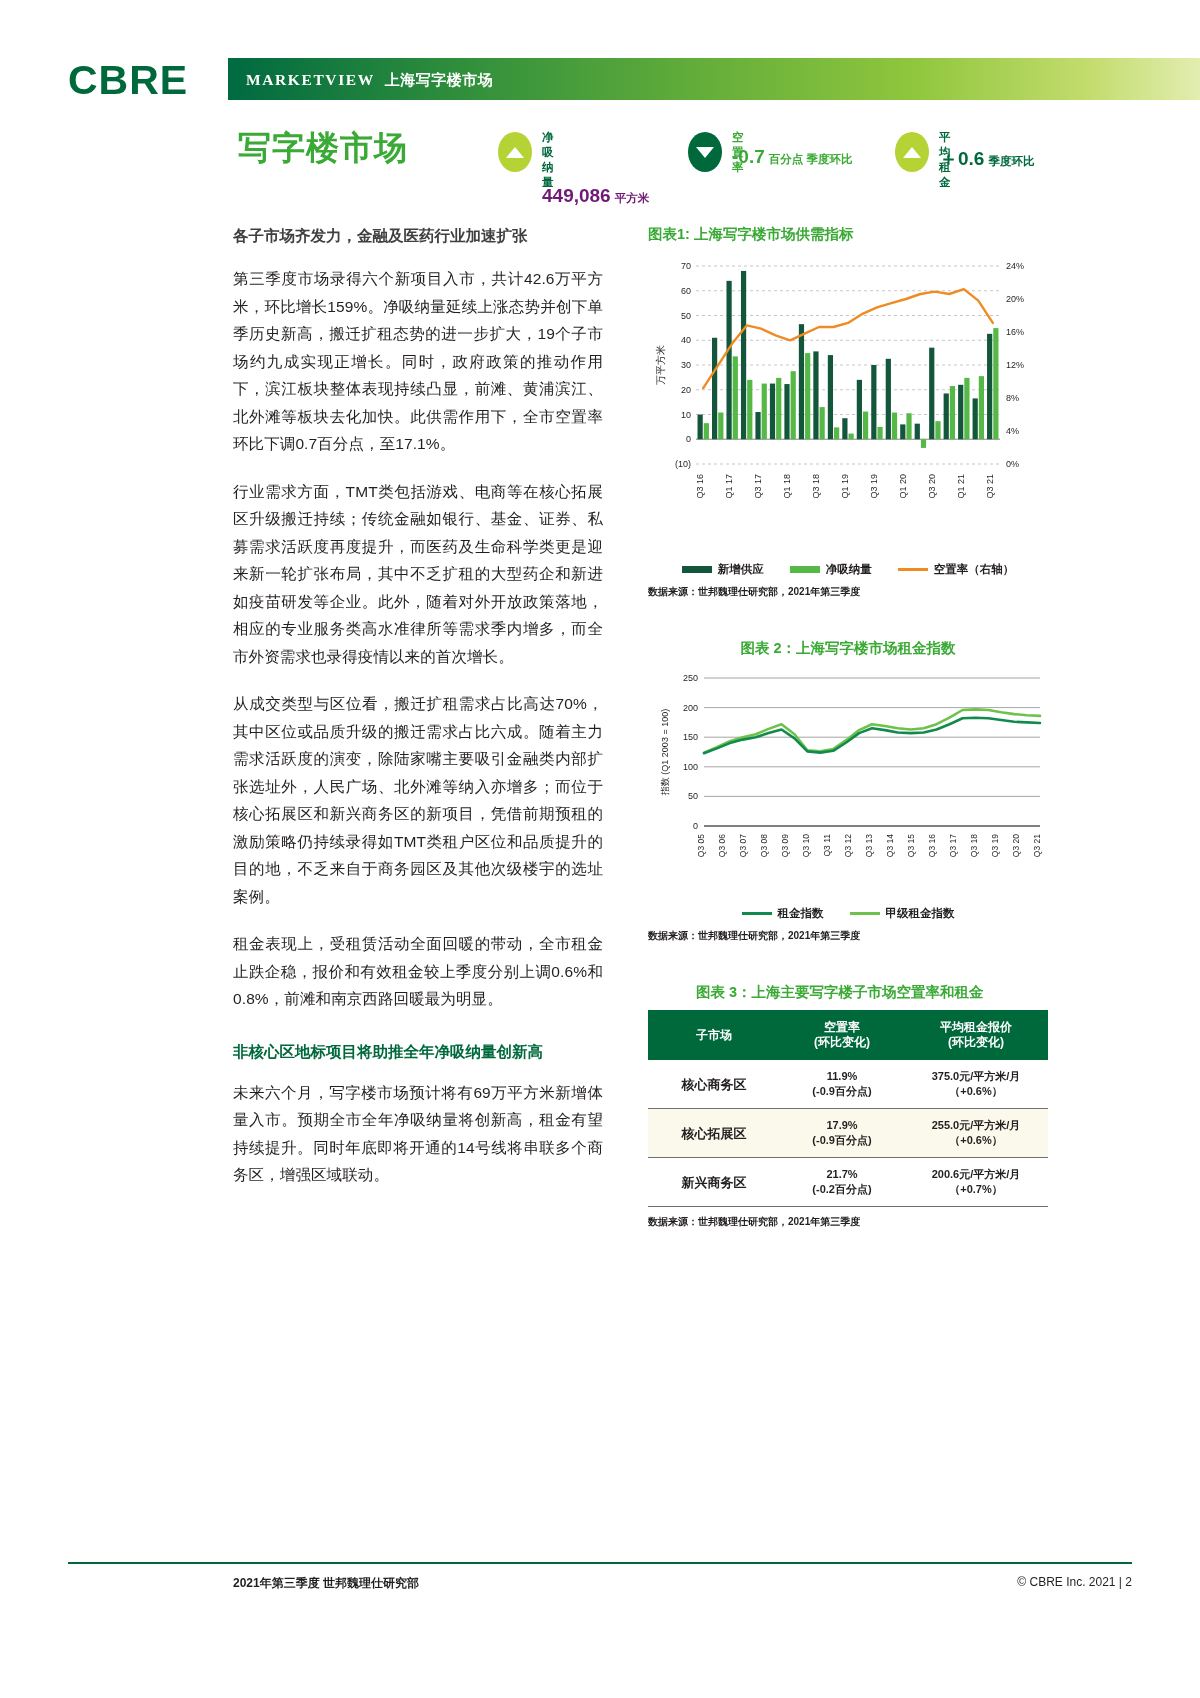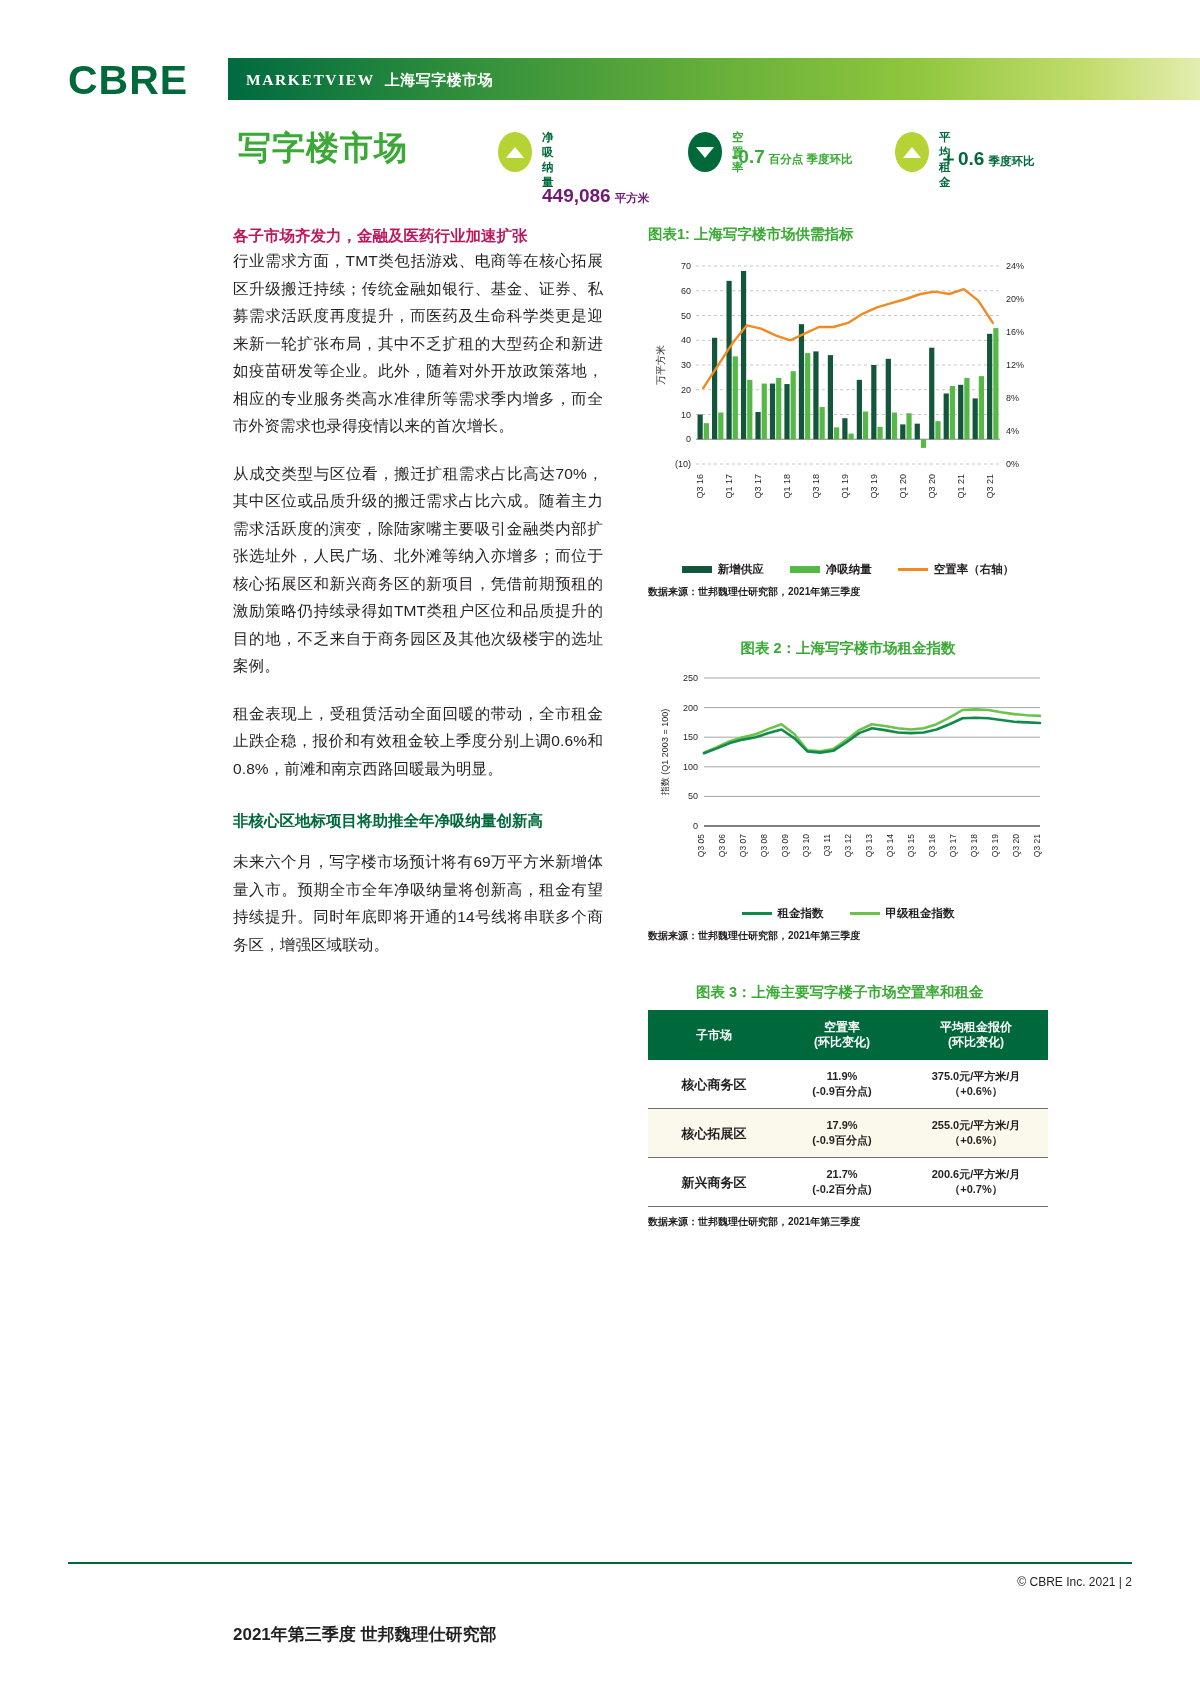--- a/index.html
+++ b/index.html
@@ -43,21 +43,21 @@
     display:flex; align-items:center; justify-content:center;
   }
   .tri-up { width:0;height:0;border-left:9px solid transparent;border-right:9px solid transparent;border-bottom:11px solid #fff; }
   .tri-down { width:0;height:0;border-left:9px solid transparent;border-right:9px solid transparent;border-top:11px solid #fff; }
   .kpi-label { position:absolute; left:44px; top:6px; font-size:11.5px; font-weight:bold; }
   .kpi-value { position:absolute; left:44px; top:22px; font-size:19px; font-weight:bold; white-space:nowrap; }
   .kpi-unit { font-size:11.5px; font-weight:bold; margin-left:4px; }
 
   
   .col-left { position:absolute; left:233px; top:225px; width:370px; }
-  .sub-head { color:#be185d; font-weight:bold; font-size:15.5px; line-height:22px; }
+  .sub-head { color:#404040; font-weight:bold; font-size:15.5px; line-height:22px; margin-bottom:18px; }
   .para { font-size:15.5px; line-height:27.5px; margin-bottom:20px; text-align:justify; letter-spacing:0.1px; }
   .sub-head2 { color:#00693c; font-weight:bold; font-size:15.5px; line-height:22px; margin-top:28px; margin-bottom:16px; }
 
   
   .col-right { position:absolute; left:648px; top:225px; width:400px; }
   .fig-title { color:#3aa935; font-size:14.5px; font-weight:bold; margin-bottom:8px; }
   .source { font-size:10px; color:#231f20; font-weight:bold; margin-top:8px; }
 
   .chart-box { position:relative; width:400px; }
   svg { display:block; }
@@ -77,21 +77,21 @@
     text-align:center; padding:9px 4px; line-height:15px; font-size:11px; font-weight:bold;
     border-bottom:1px solid #6f6f6f;
   }
   table.subtbl tbody tr.alt td { background:#fbf8ec; }
   table.subtbl tbody td.name { font-size:13px; }
   .cellmain { display:block; }
   .cellsub { display:block; }
 
   
   .footer-rule { position:absolute; left:68px; top:1562px; width:1064px; height:2px; background:#00693c; }
-  .footer-left { position:absolute; left:233px; top:1575px; font-size:17px; font-weight:bold; color:#231f20;margin-top:48px; }
+  .footer-left { position:absolute; left:233px; top:1575px; font-size:12px; font-weight:bold; color:#231f20; }
   .footer-right { position:absolute; right:68px; top:1575px; font-size:12px; color:#231f20; }
 </style>
 </head>
 <body>
 
 <div class="page">
 
   <div class="logo">CBRE</div>
   <div class="banner">
     <div class="banner-text">
@@ -122,20 +122,21 @@
       <div class="kpi-badge" style="background:#b5d334;">
           <div class="tri-up"></div>
         </div>
       <div class="kpi-label" style="color:#00693c;">平均租金</div>
       <div class="kpi-value" style="color:#00693c;"><span>＋0.6</span><span class="kpi-unit">季度环比</span></div>
     </div>
   </div>
 
   <div class="col-left">
     <div class="sub-head">各子市场齐发力，金融及医药行业加速扩张</div>
+    <div class="para">第三季度市场录得六个新项目入市，共计42.6万平方米，环比增长159%。净吸纳量延续上涨态势并创下单季历史新高，搬迁扩租态势的进一步扩大，19个子市场约九成实现正增长。同时，政府政策的推动作用下，滨江板块整体表现持续凸显，前滩、黄浦滨江、北外滩等板块去化加快。此供需作用下，全市空置率环比下调0.7百分点，至17.1%。</div>
     <div class="para">行业需求方面，TMT类包括游戏、电商等在核心拓展区升级搬迁持续；传统金融如银行、基金、证券、私募需求活跃度再度提升，而医药及生命科学类更是迎来新一轮扩张布局，其中不乏扩租的大型药企和新进如疫苗研发等企业。此外，随着对外开放政策落地，相应的专业服务类高水准律所等需求季内增多，而全市外资需求也录得疫情以来的首次增长。</div>
     <div class="para">从成交类型与区位看，搬迁扩租需求占比高达70%，其中区位或品质升级的搬迁需求占比六成。随着主力需求活跃度的演变，除陆家嘴主要吸引金融类内部扩张选址外，人民广场、北外滩等纳入亦增多；而位于核心拓展区和新兴商务区的新项目，凭借前期预租的激励策略仍持续录得如TMT类租户区位和品质提升的目的地，不乏来自于商务园区及其他次级楼宇的选址案例。</div>
     <div class="para">租金表现上，受租赁活动全面回暖的带动，全市租金止跌企稳，报价和有效租金较上季度分别上调0.6%和0.8%，前滩和南京西路回暖最为明显。</div>
     <div class="sub-head2">非核心区地标项目将助推全年净吸纳量创新高</div>
     <div class="para">未来六个月，写字楼市场预计将有69万平方米新增体量入市。预期全市全年净吸纳量将创新高，租金有望持续提升。同时年底即将开通的14号线将串联多个商务区，增强区域联动。</div>
   </div>
 
   <div class="col-right">
 
     <div class="fig-title">图表1: 上海写字楼市场供需指标</div>

